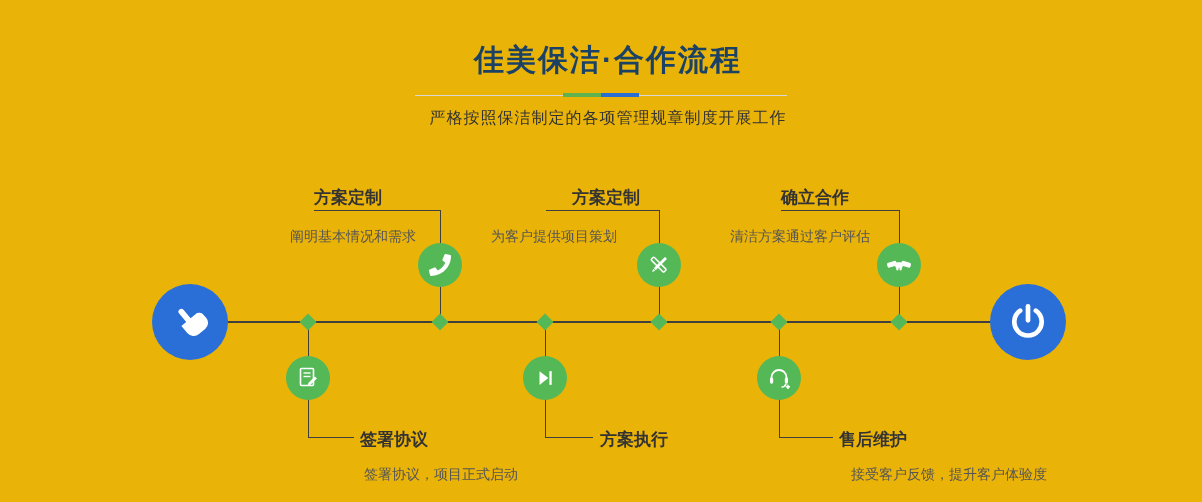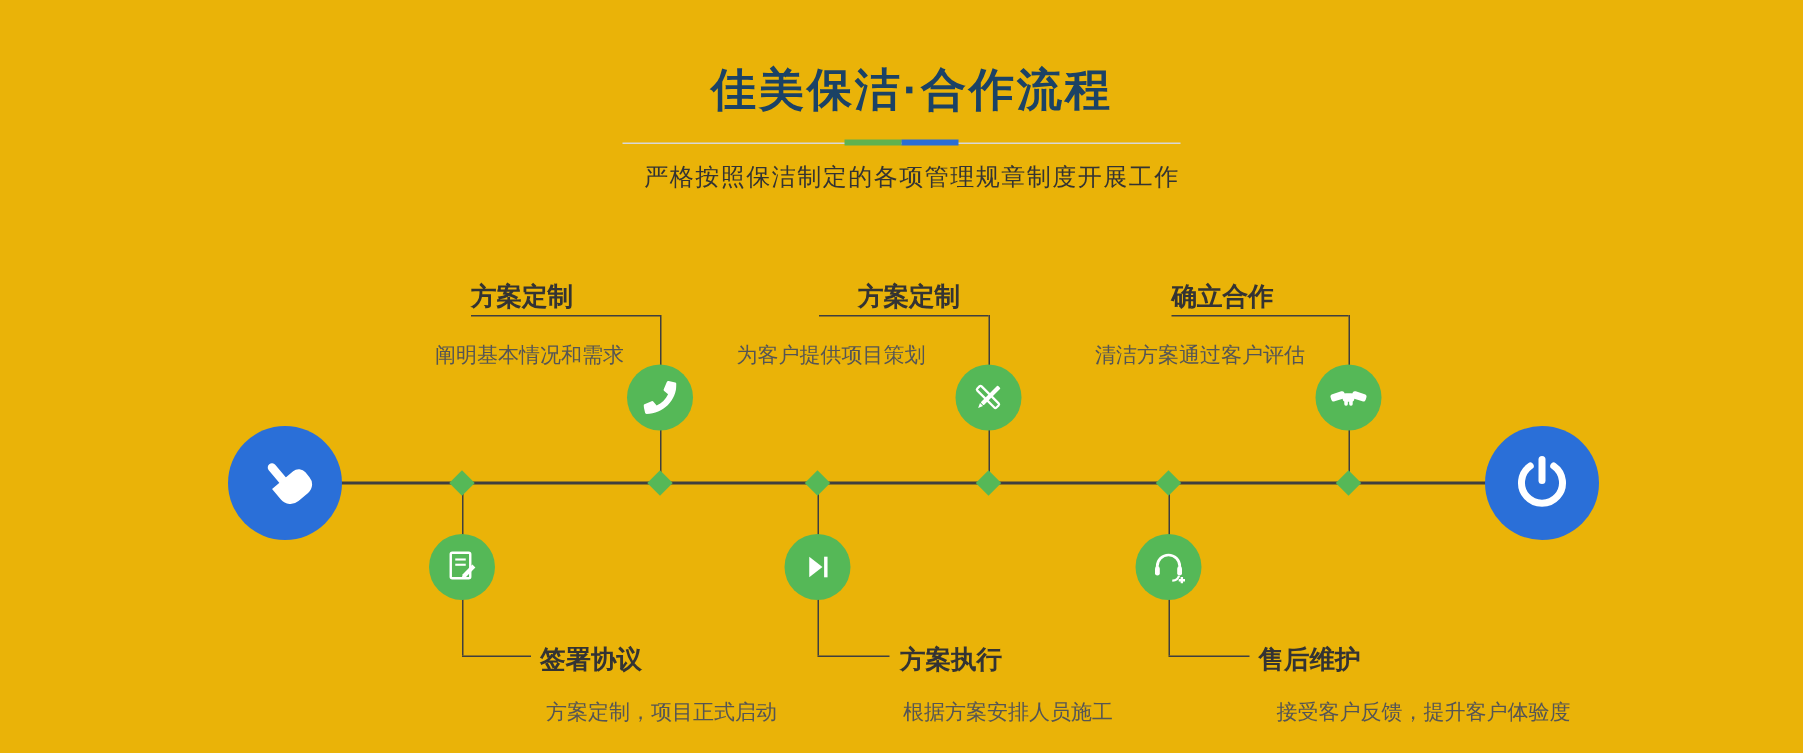--- a/index.html
+++ b/index.html
@@ -161,21 +161,20 @@
   <p class="step-label centered" style="left:278px;top:186px;">方案定制</p>
   <p class="step-desc" style="left:221px;top:216px;width:240px;">阐明基本情况和需求</p>
 
   <p class="step-label centered" style="left:536px;top:186px;">方案定制</p>
   <p class="step-desc" style="left:422px;top:216px;width:240px;text-align:center;">为客户提供项目策划</p>
 
   <p class="step-label centered" style="left:745px;top:186px;">确立合作</p>
   <p class="step-desc" style="left:668px;top:216px;width:240px;">清洁方案通过客户评估</p>
 
   <p class="step-label" style="left:360px;top:428px;">签署协议</p>
-  <p class="step-desc" style="left:324px;top:454px;width:210px;">方案定制，项目正式启动</p>
+  <p class="step-desc" style="left:324px;top:454px;width:210px;">签署协议，项目正式启动</p>
 
   <p class="step-label" style="left:600px;top:428px;">方案执行</p>
-  <p class="step-desc" style="left:555px;top:454px;width:210px;">根据方案安排人员施工</p>
 
   <p class="step-label" style="left:839px;top:428px;">售后维护</p>
   <p class="step-desc" style="left:832px;top:454px;width:210px;">接受客户反馈，提升客户体验度</p>
 
 </div>
 
 </body></html>

